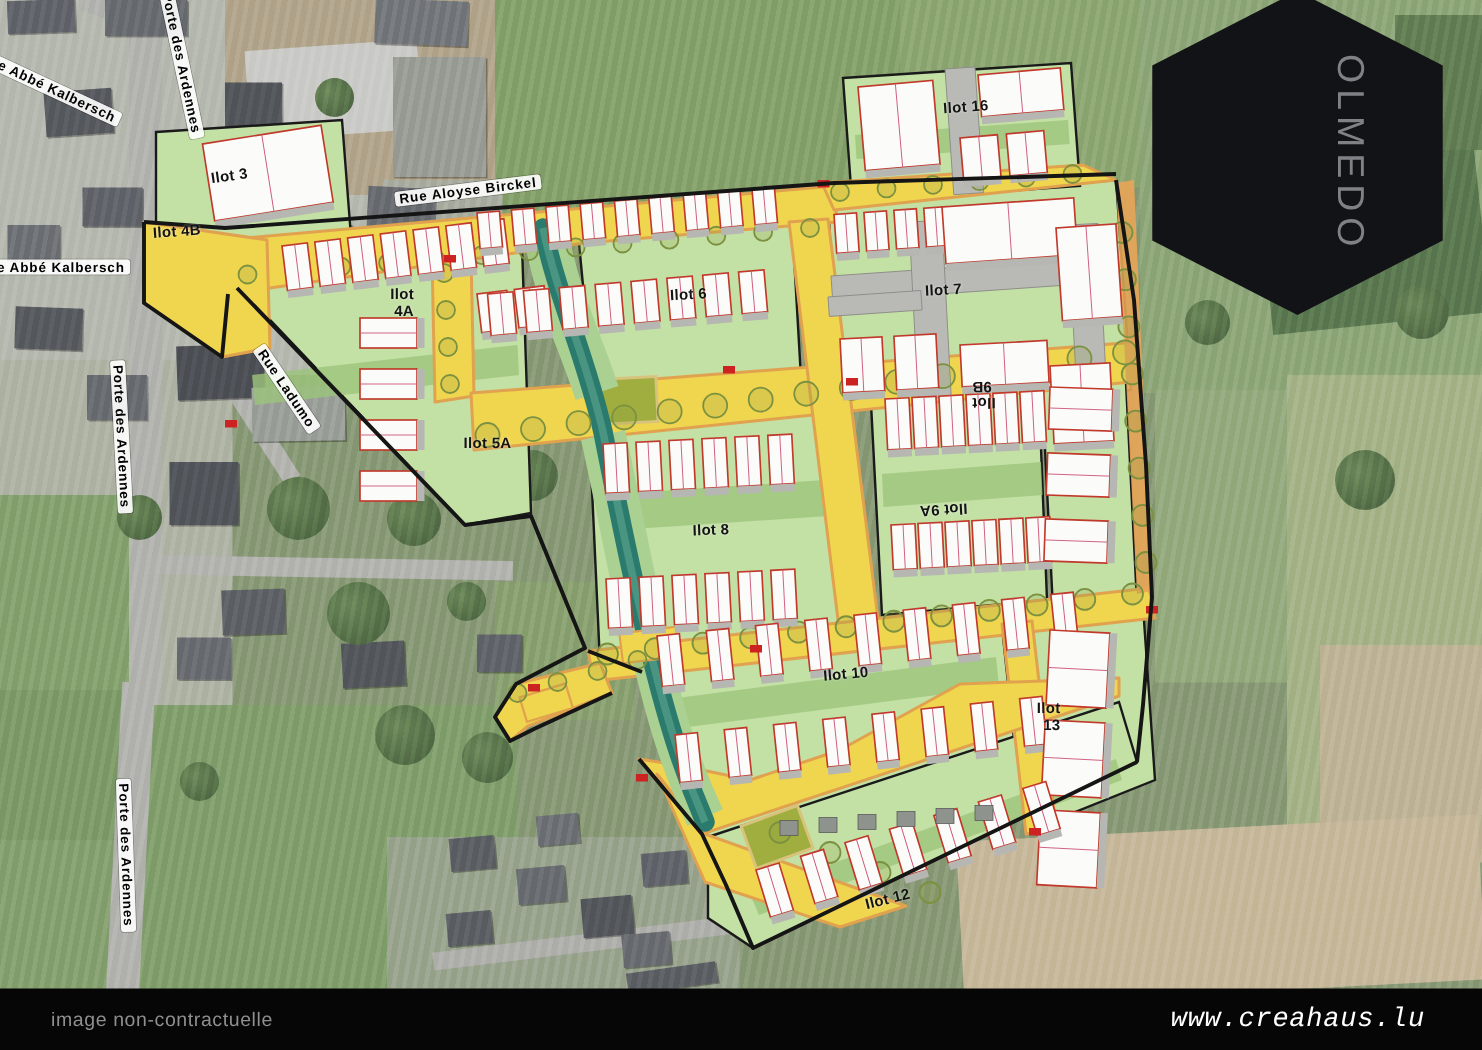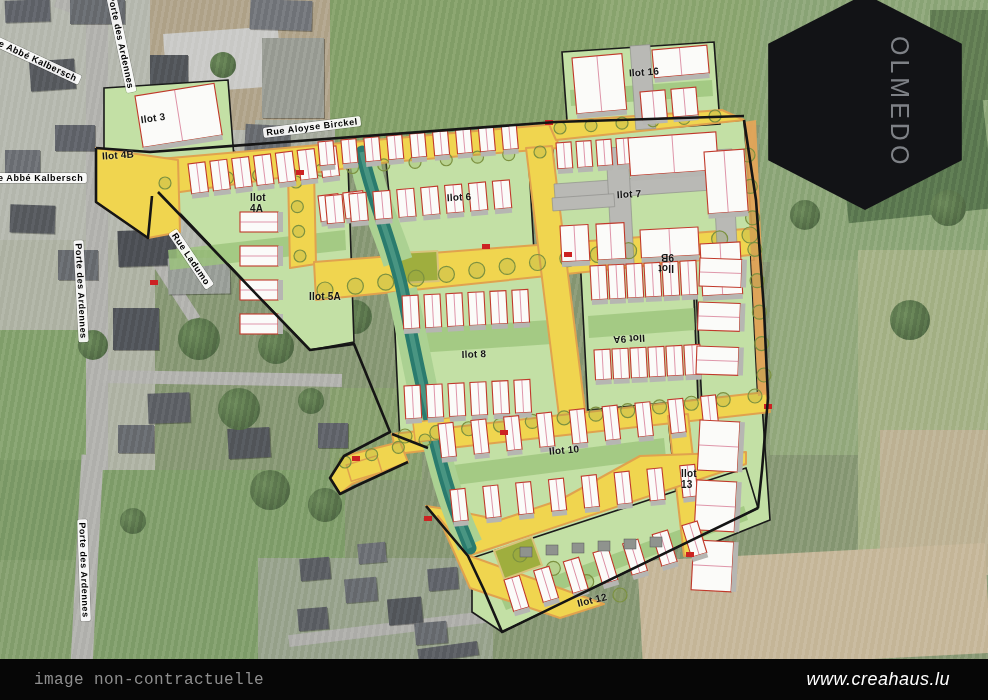--- a/index.html
+++ b/index.html
@@ -8,42 +8,42 @@
   #screen *{box-sizing:border-box;}
   .patch{position:absolute;}
   #aerial-texture{position:absolute;inset:0;pointer-events:none;
     background:repeating-linear-gradient(100deg,rgba(255,255,255,.05) 0 3px,rgba(0,0,0,.05) 3px 7px);
     mix-blend-mode:overlay;}
   #plan-svg,#labels{position:absolute;left:0;top:0;}
   
   .ilot-label{position:absolute;font-weight:700;font-size:10px;color:#141414;
     white-space:nowrap;transform:translate(-50%,-50%) rotate(var(--r,0deg));
     text-shadow:0 0 2px rgba(255,255,255,.65);letter-spacing:.2px;}
-  .ilot-label.stacked{white-space:normal;width:26px;text-align:left;line-height:1.05;}
+  .ilot-label.stacked{white-space:normal;width:26px;text-align:right;line-height:1.05;}
   .street-label{position:absolute;font-weight:700;font-size:9px;color:#000;
     background:rgba(255,255,255,.9);padding:0 3px;border-radius:2px;letter-spacing:.6px;
     white-space:nowrap;box-shadow:0 0 0 .5px rgba(0,0,0,.3);
     transform:translate(-50%,-50%) rotate(var(--r,0deg));}
   
   #logo{position:absolute;left:762px;top:-6px;width:206px;height:216px;background:#121316;
     clip-path:polygon(50% 0%,97% 23%,97% 77%,50% 100%,3% 77%,3% 23%);}
   .logo-ch{position:absolute;left:34px;top:26px;font-size:92px;font-weight:700;color:#fff;
     letter-spacing:-12px;line-height:1;}
   .logo-olmedo{position:absolute;left:152px;top:42px;font-size:25px;font-weight:400;
     color:#7e8186;letter-spacing:4px;transform:rotate(90deg);transform-origin:left top;
     white-space:nowrap;}
   .logo-brand{position:absolute;left:0;right:0;top:138px;text-align:center;font-size:29px;
     letter-spacing:1px;line-height:1;}
   .logo-brand .bold{color:#fff;font-weight:700;}
   .logo-brand .light{color:#b9bcc1;font-weight:400;opacity:.8;}
   
   #footer{position:absolute;left:0;bottom:0;width:988px;height:41px;background:#060606;
     display:flex;align-items:center;justify-content:space-between;padding:0 38px 0 34px;}
-  #footer .left{color:#8f8f8f;font-size:16px;letter-spacing:.4px;font-family:Liberation Mono, monospace;}
-  #footer .right{color:#fff;font-size:18px;font-style:italic;letter-spacing:.5px;}
+  #footer .left{color:#8f8f8f;font-size:13px;letter-spacing:.4px;}
+  #footer .right{color:#fff;font-size:18px;font-style:italic;letter-spacing:.5px;font-family:Liberation Mono, monospace;}
 </style>
 </head>
 <body>
 
 <div id="screen">
 
   <div id="aerial">
       <div class="patch" style="left: 0px; top: 0px; width: 345px; height: 250px; background: rgb(183, 186, 176); transform: rotate(0deg);"></div>
       <div class="patch" style="left: 0px; top: 240px; width: 155px; height: 230px; background: rgb(176, 180, 166); transform: rotate(0deg);"></div>
       <div class="patch" style="left: 150px; top: 0px; width: 195px; height: 130px; background: rgb(178, 166, 141); transform: rotate(0deg);"></div>

